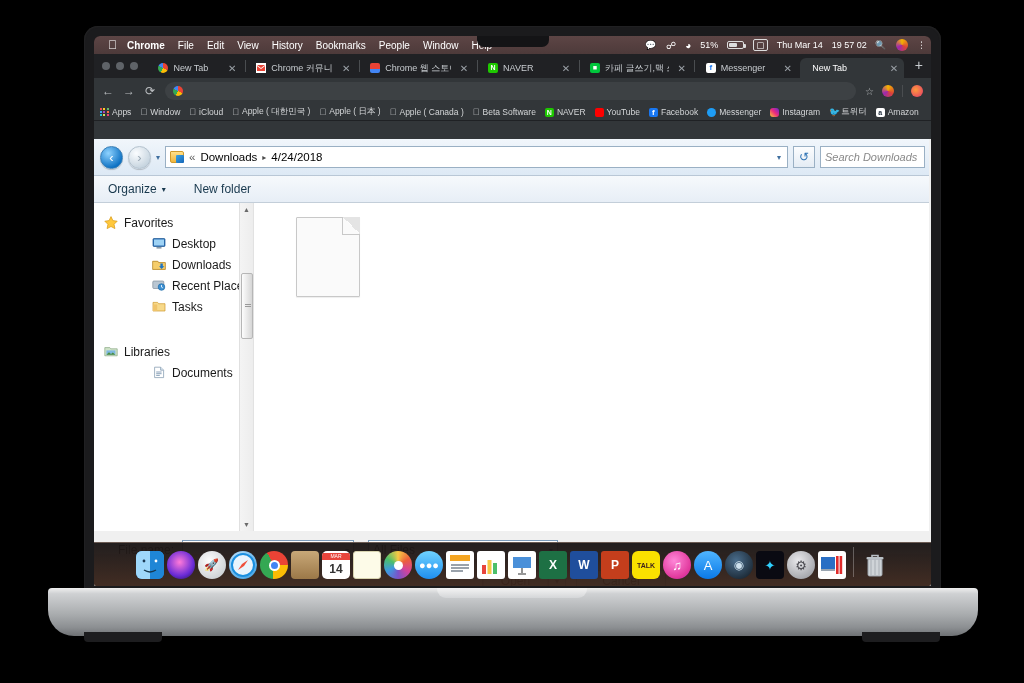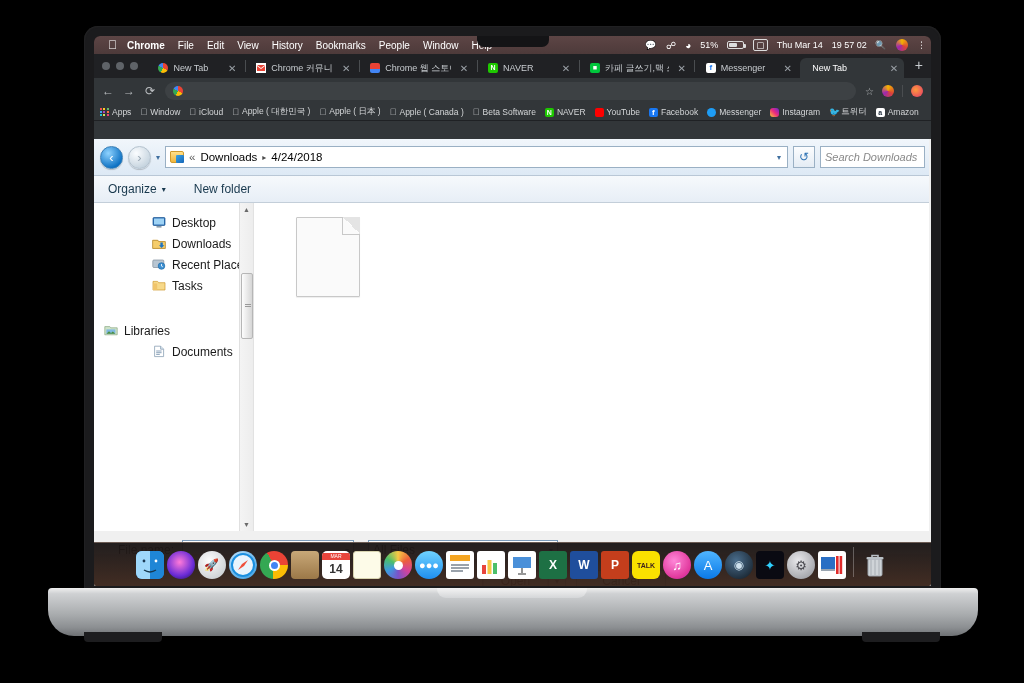--- a/index.html
+++ b/index.html
@@ -435,20 +435,28 @@
               <span style="font-size:8px;">▾</span>
             </span>
             <span class="tb-item">
               <span>New folder</span>
             </span>
           </div>
 
           <div class="dlg-body">
 
             <div class="navpane">
+              <div class="np-row">
+                <span class="np-icon">
+                  <svg width="14" height="13" viewBox="0 0 14 13">
+                      <polygon points="7,0.6 8.9,4.6 13.2,5.2 10.1,8.3 10.9,12.6 7,10.5 3.1,12.6 3.9,8.3 0.8,5.2 5.1,4.6" fill="#ffc83d" stroke="#d99a14" stroke-width="0.7"></polygon>
+                    </svg>
+                </span>
+                <span>Favorites</span>
+              </div>
               <div class="np-row child">
                 <span class="np-icon">
                   <svg width="14" height="13" viewBox="0 0 14 13">
                       <rect x="1" y="1.5" width="12" height="8" rx="1" fill="#2c6fb5" stroke="#1d5794" stroke-width="0.7"></rect>
                       <rect x="2" y="2.5" width="10" height="6" fill="#9fd3f5"></rect>
                       <rect x="4.5" y="10" width="5" height="1.6" fill="#8a9aa8"></rect>
                     </svg>
                 </span>
                 <span>Desktop</span>
               </div>

